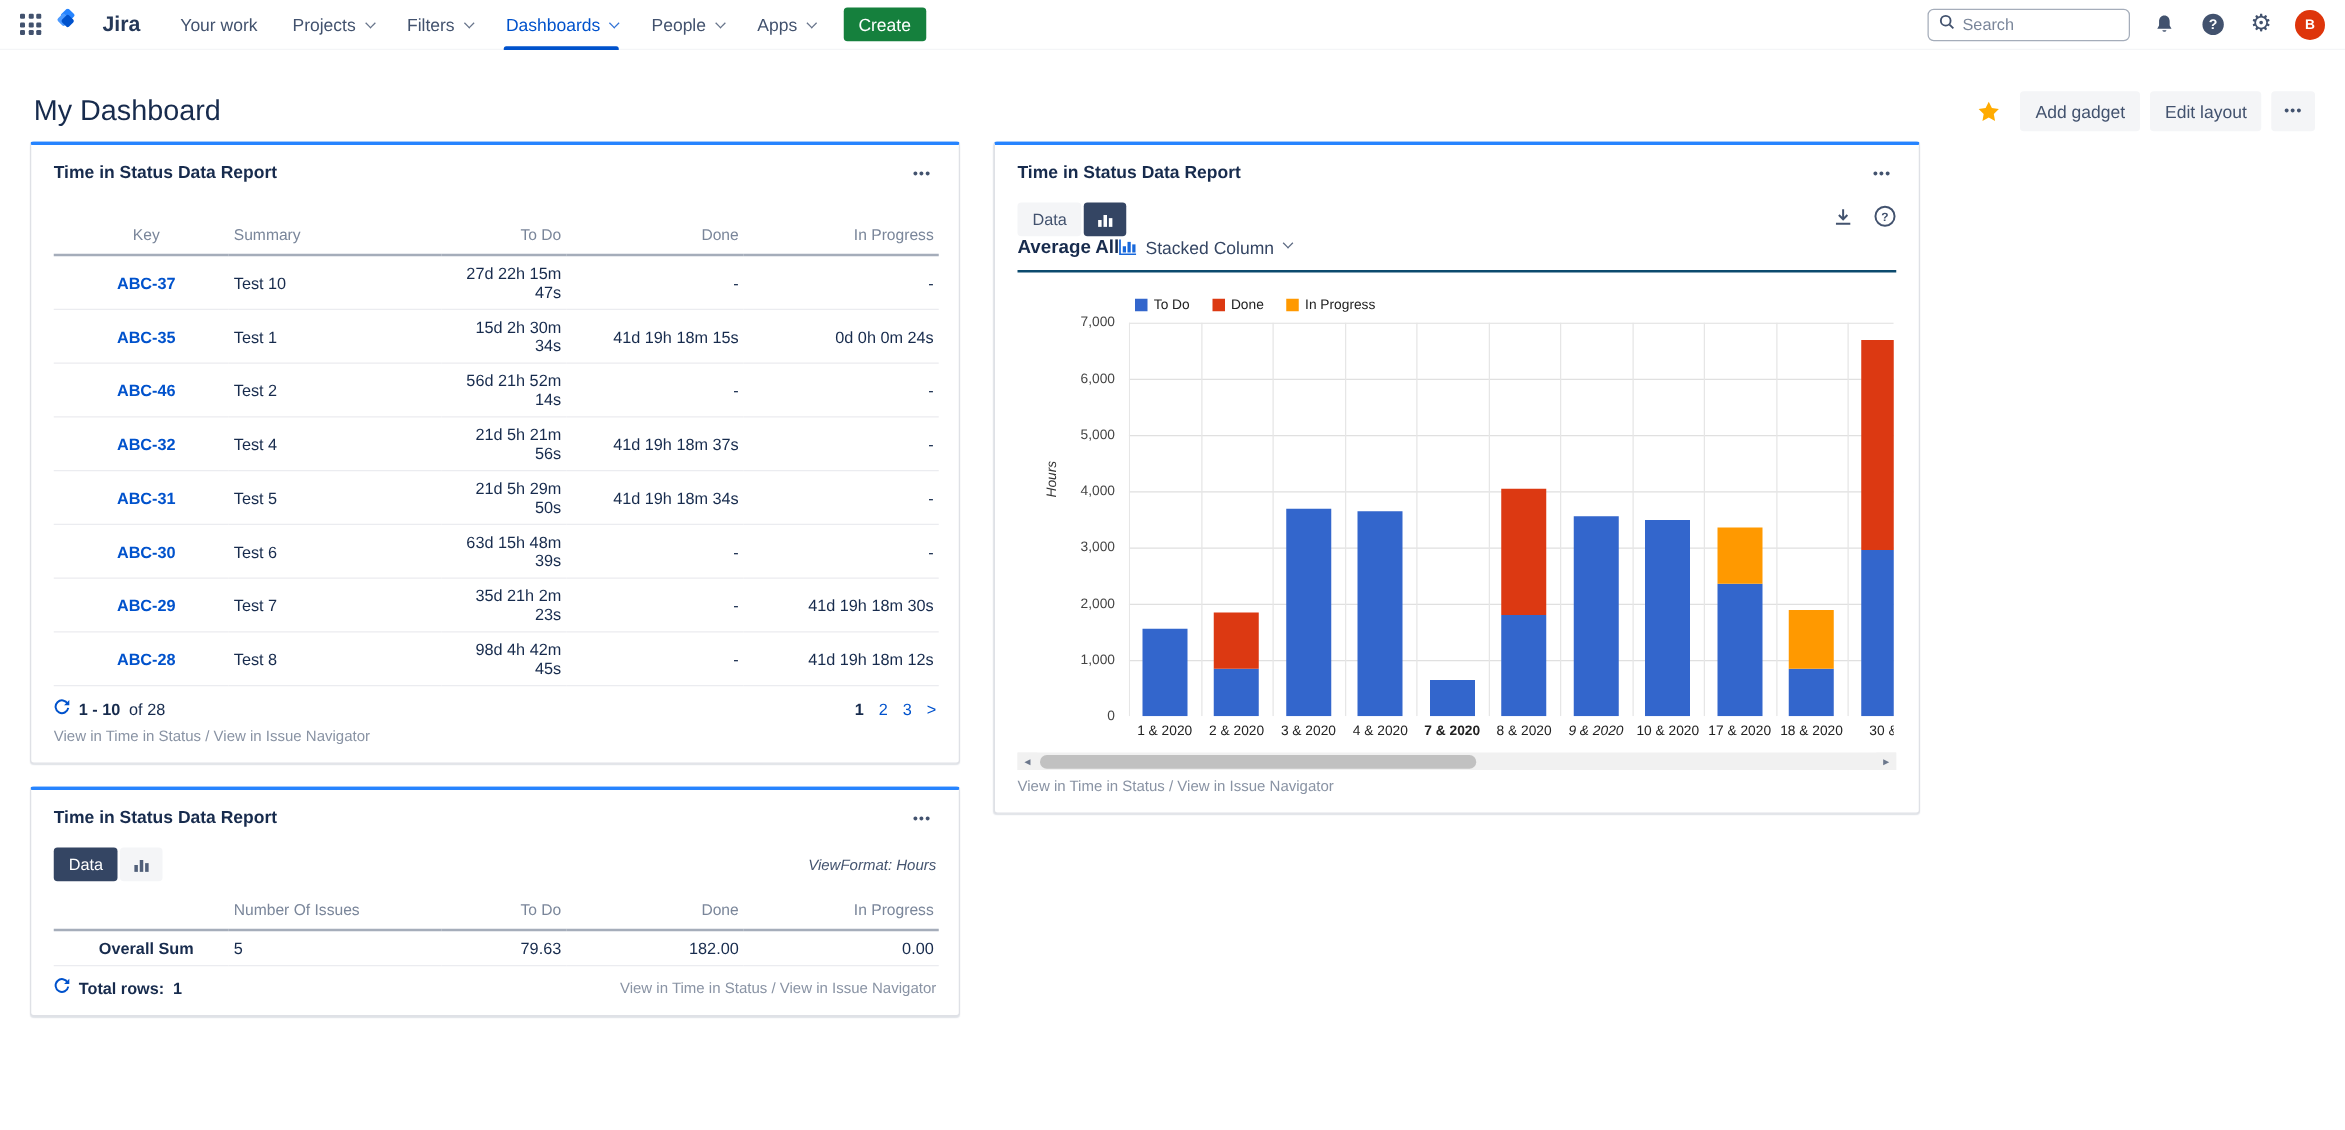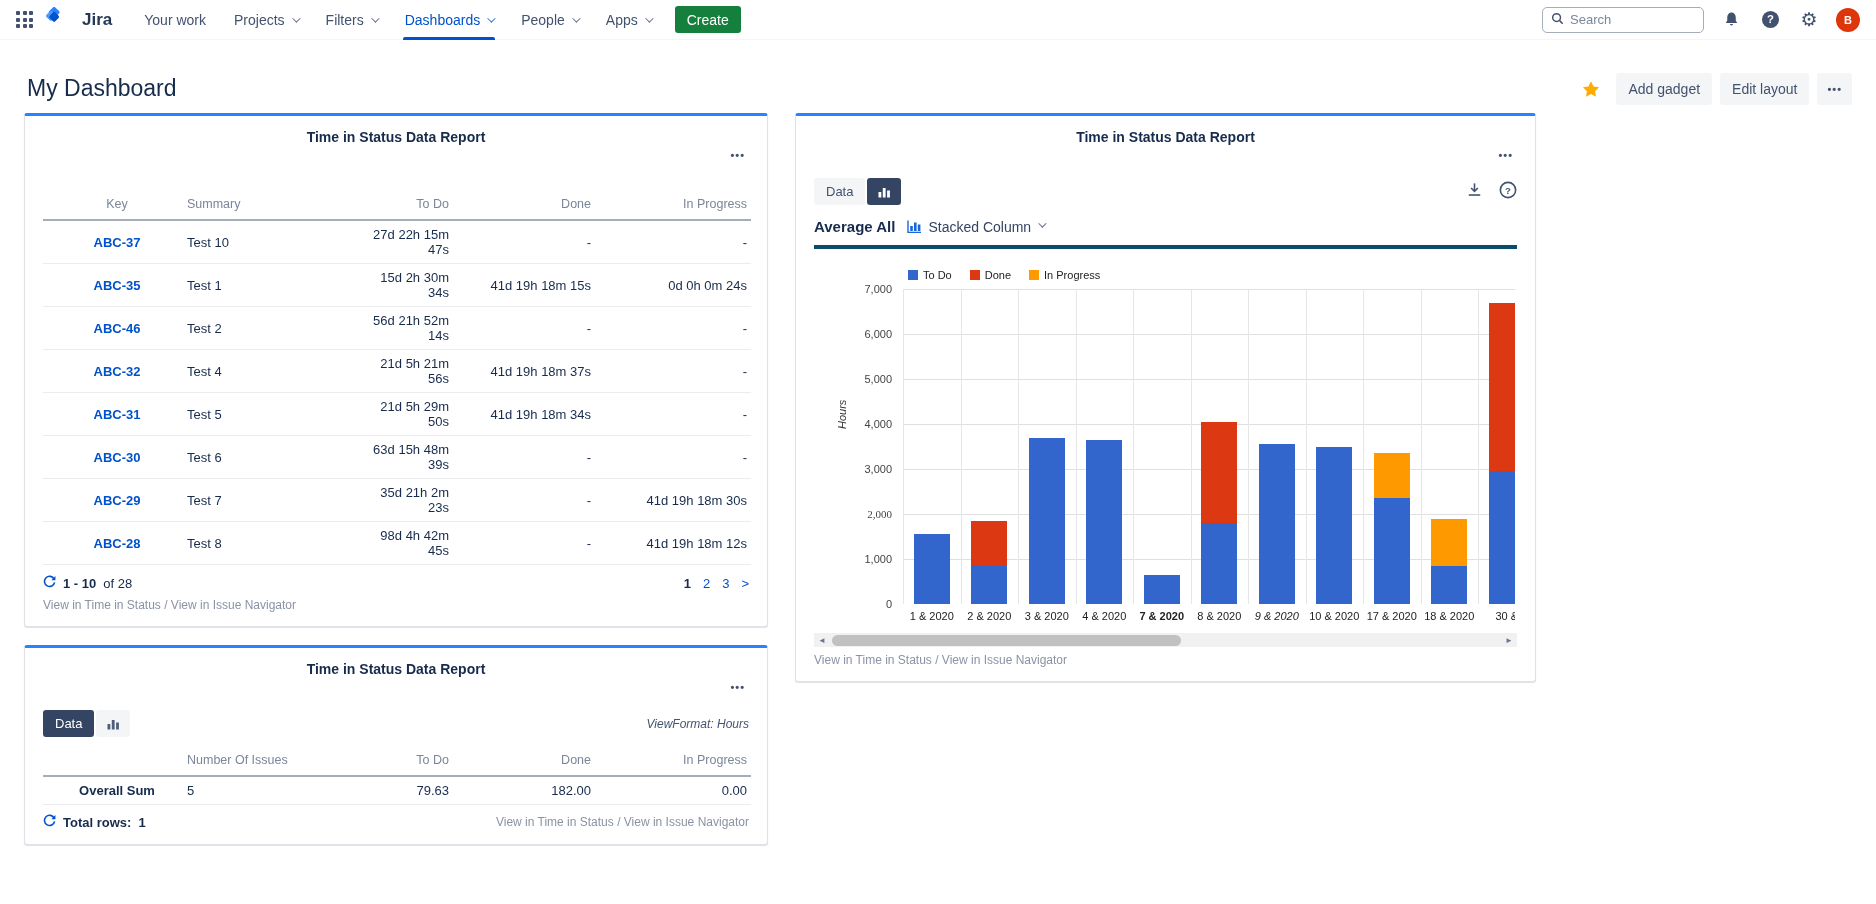--- a/index.html
+++ b/index.html
@@ -44,21 +44,21 @@
     padding:0 12px; border-radius:3px; cursor:pointer; font-family:"Liberation Sans",sans-serif; }
   .dots-btn { background:#F4F5F7; border:none; color:#42526E; font-weight:bold; font-size:11px;
     letter-spacing:1px; height:32px; padding:0 10px; border-radius:3px; cursor:pointer; }
 
   
   .dashboard { display:flex; align-items:flex-start; gap:27px; padding:0 0 0 24px; }
   .col-left { width:744px; display:flex; flex-direction:column; gap:18px; }
   .col-right { width:741px; }
   .panel { background:#fff; border:1px solid #DFE1E6; border-top:3px solid #2684FF;
     border-radius:3px; box-shadow:0 1px 1px rgba(9,30,66,.13); padding:13px 18px 14px; }
-  .panel-head { display:flex; align-items:center;flex-direction:column; }
+  .panel-head { display:flex; align-items:flex-start; }
   .panel-title { font-size:14px; font-weight:bold; color:#172B4D; }
   .panel-more { margin-left:auto; background:none; border:none; color:#42526E; font-weight:bold;
     font-size:11px; letter-spacing:1px; cursor:pointer; padding:4px; }
 
   
   table.report { width:100%; border-collapse:collapse; font-size:13px; margin-top:26px; table-layout:fixed; }
   table.report th { color:#7A869A; font-weight:400; font-size:12.5px; text-align:left;
     padding:6px 4px 8px; border-bottom:2px solid #A5ADBA; }
   table.report th.num, table.report td.num { text-align:right; }
   table.report td { padding:6px 4px; border-bottom:1px solid #EBECF0; color:#172B4D; }
@@ -84,22 +84,22 @@
   .tbtn + .tbtn { margin-left:2px; }
   .viewformat { margin-left:auto; font-size:12px; font-style:italic; color:#44546F; }
 
   
   .sum-label { font-weight:bold; }
   .sum-footer { display:flex; align-items:center; margin-top:9px; font-size:13px; }
   .sum-total { display:flex; align-items:center; gap:7px; font-weight:bold; }
   .sum-footer .view-links { margin:0 0 0 auto; }
 
   
-  .avg-row { display:flex; align-items:center; gap:12px; margin-top:13px; padding-bottom:10px;
-    border-bottom:4px solid #0c4a6e; }
+  .avg-row { display:flex; align-items:center; gap:0; padding-bottom:10px;
+    border-bottom:2px solid #0c4a6e; }
   .avg-label { font-size:15px; font-weight:bold; color:#172B4D; }
   .chart-type { display:flex; align-items:center; gap:7px; font-size:14px; color:#344563; cursor:pointer; }
   .right-icons { margin-left:auto; display:flex; gap:16px; align-items:center; }
   .legend { display:flex; gap:18px; align-items:center; margin:20px 0 8px 94px; font-size:11px; color:#222; }
   .legend-item { display:flex; align-items:center; gap:5px; }
   .legend-swatch { width:10px; height:10px; display:inline-block; }
   .chart-outer { position:relative; height:338px; }
   .ylab { position:absolute; left:22px; top:140px; transform:rotate(-90deg); transform-origin:left top;
     font-size:11px; font-style:italic; color:#333; }
   .yticks { position:absolute; left:0; top:0; width:82px; height:315px; }
@@ -438,21 +438,21 @@
             <span class="legend-swatch" style="background: rgb(255, 153, 0);"></span>
             <span>In Progress</span>
           </div>
         </div>
 
       <div class="chart-outer">
         <div class="ylab">Hours</div>
         <div class="yticks" id="yticks">
             <div class="ytick" style="top: 309px;">0</div>
             <div class="ytick" style="top: 264px;">1,000</div>
-            <div class="ytick" style="top: 219px; font-family: Liberation Serif, serif;">2,000</div>
+            <div class="ytick" style="top: 219px;">2,000</div>
             <div class="ytick" style="top: 174px;">3,000</div>
             <div class="ytick" style="top: 129px;">4,000</div>
             <div class="ytick" style="top: 84px;">5,000</div>
             <div class="ytick" style="top: 39px;">6,000</div>
             <div class="ytick" style="top: -6px;">7,000</div>
           </div>
         <div class="plot" id="plot">
             <div class="gridline-h baseline" style="top: 314.5px;"></div>
             <div class="gridline-h" style="top: 269.5px;"></div>
             <div class="gridline-h" style="top: 224.5px;"></div>

